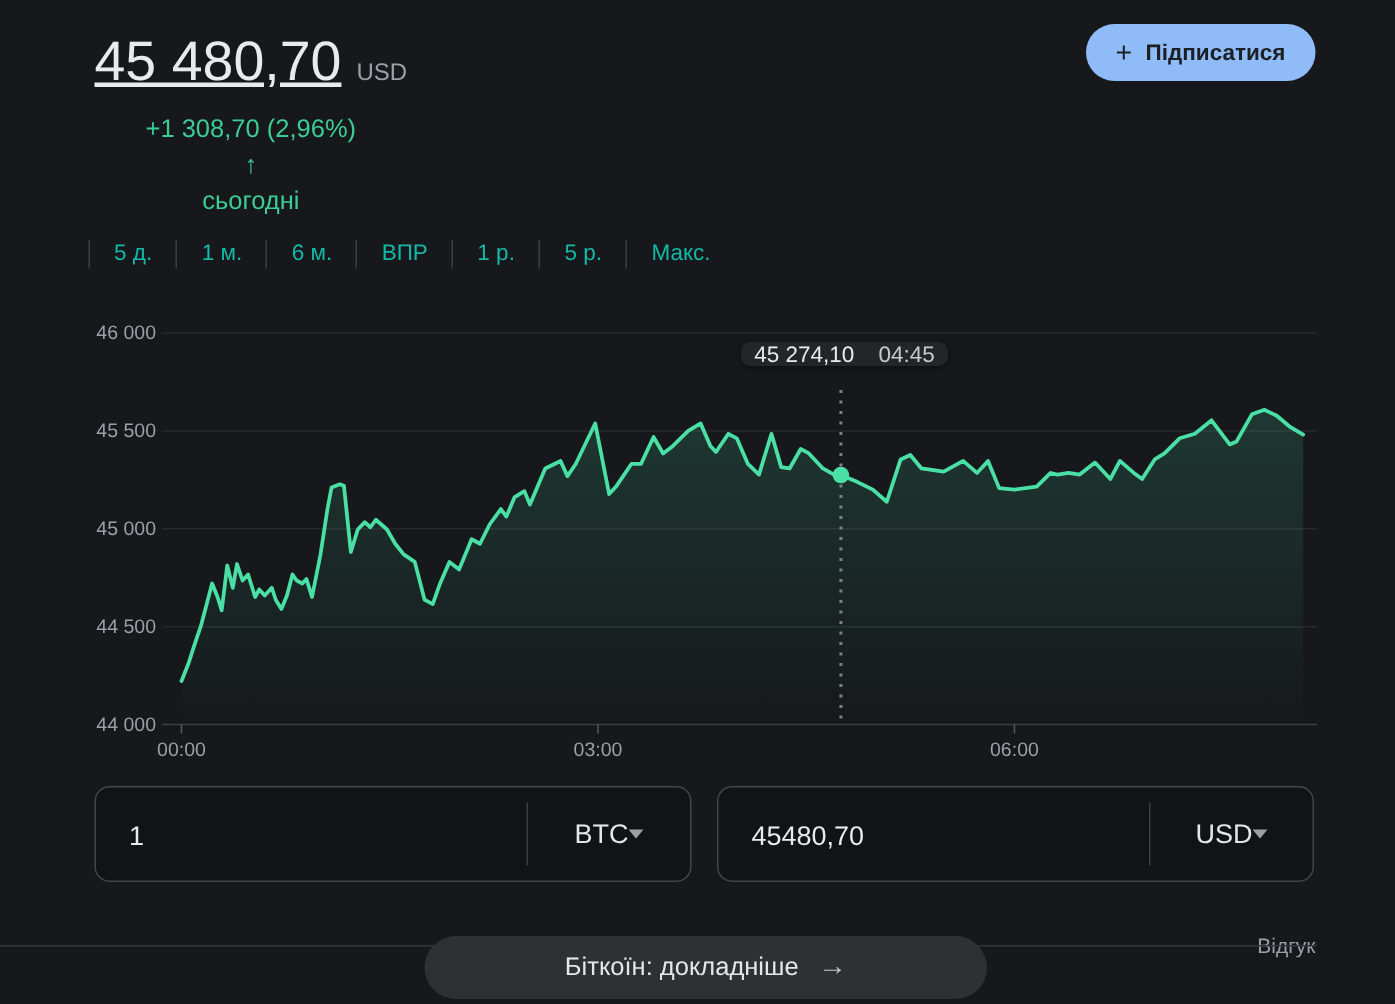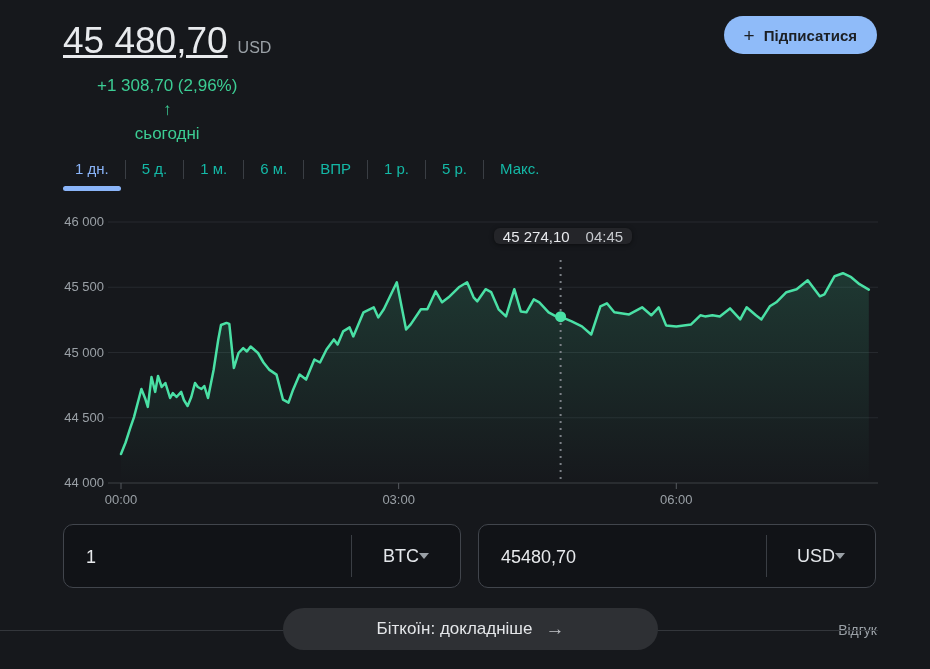--- a/index.html
+++ b/index.html
@@ -76,21 +76,21 @@
   .unit .unit-label{font-size:18px;color:#e3e6ea;}
   .caret{
     width:0;height:0;border-left:5px solid transparent;border-right:5px solid transparent;
     border-top:6px solid #9aa0a6;
   }
 
   
   .feedback{position:absolute;right:53px;top:622px;font-size:14px;color:#9aa0a6;}
   .bottom-divider{position:absolute;left:0;top:630px;width:878px;height:1px;background:#33363b;}
   .more-btn{
-    position:absolute;left:283px;top:608px;width:375px;height:42px;
+    position:absolute;left:283px;top:624px;width:375px;height:42px;
     background:#2e3034;border:none;border-radius:21px;
     display:flex;align-items:center;justify-content:center;gap:13px;
     color:#e4e6e9;font-family:"Liberation Sans",sans-serif;font-size:17px;z-index:6;
   }
   .more-btn .arrow{color:#c3c6ca;font-size:19px;}
 </style>
 </head>
 <body>
 
 <svg class="chart" width="930" height="669" viewBox="0 0 930 669" data-interactable="false" id="chart-svg">
@@ -134,21 +134,20 @@
     <span data-interactable="false">сьогодні</span>
   </div>
 </div>
 
 <button class="subscribe" data-interactable="true">
   <span class="plus" data-interactable="false">+</span>
   <span data-interactable="false">Підписатися</span>
 </button>
 
 <div class="tabs" data-interactable="false">
-  <div class="tab active" data-interactable="true">1 дн.</div>
   <div class="tab-sep" data-interactable="false"></div>
   <div class="tab" data-interactable="true">5 д.</div>
   <div class="tab-sep" data-interactable="false"></div>
   <div class="tab" data-interactable="true">1 м.</div>
   <div class="tab-sep" data-interactable="false"></div>
   <div class="tab" data-interactable="true">6 м.</div>
   <div class="tab-sep" data-interactable="false"></div>
   <div class="tab" data-interactable="true">ВПР</div>
   <div class="tab-sep" data-interactable="false"></div>
   <div class="tab" data-interactable="true">1 р.</div>

